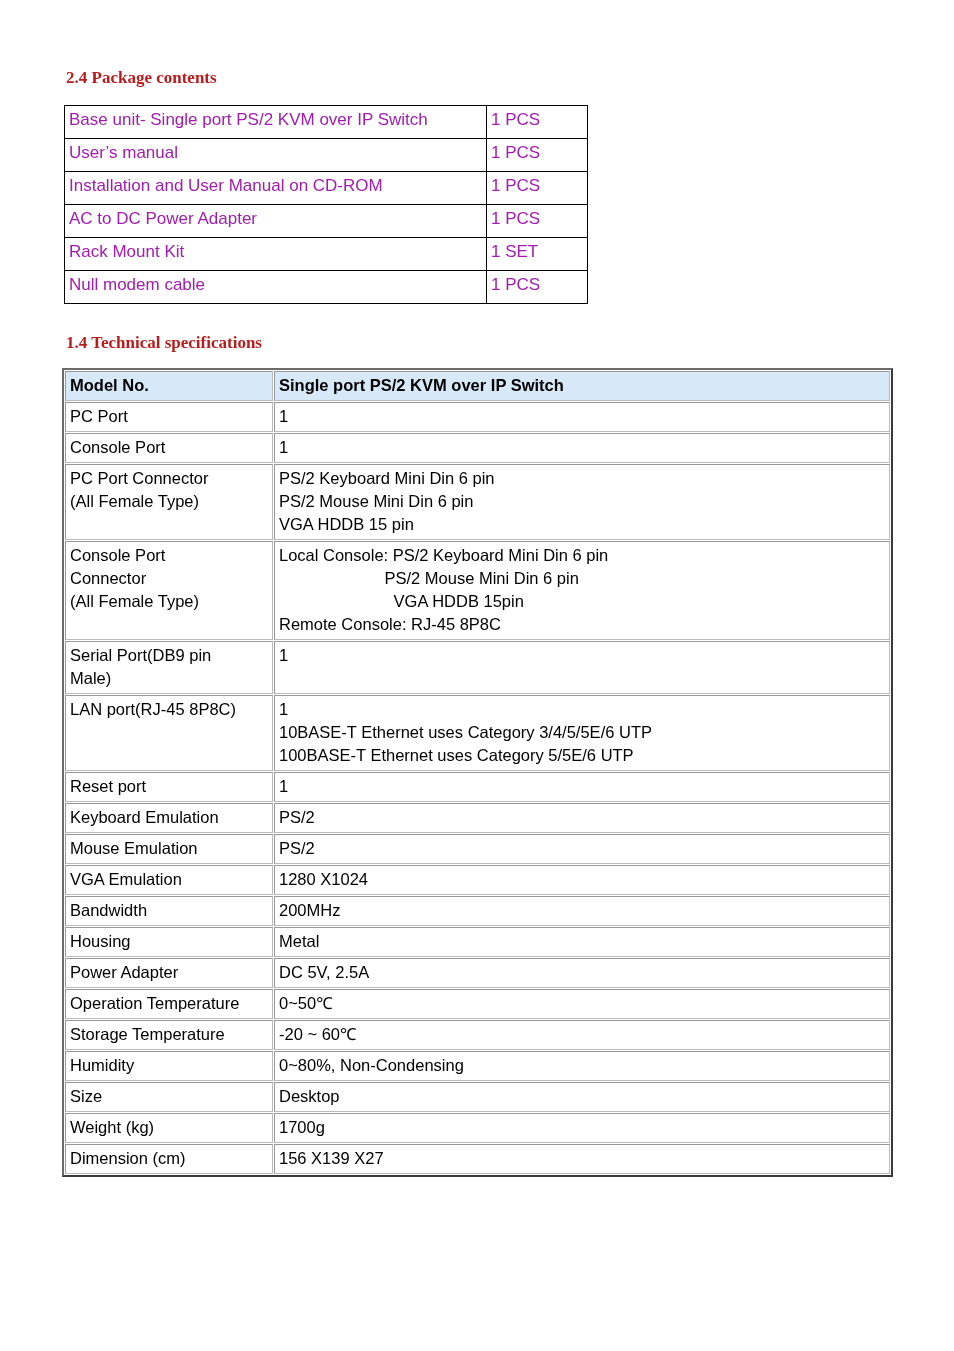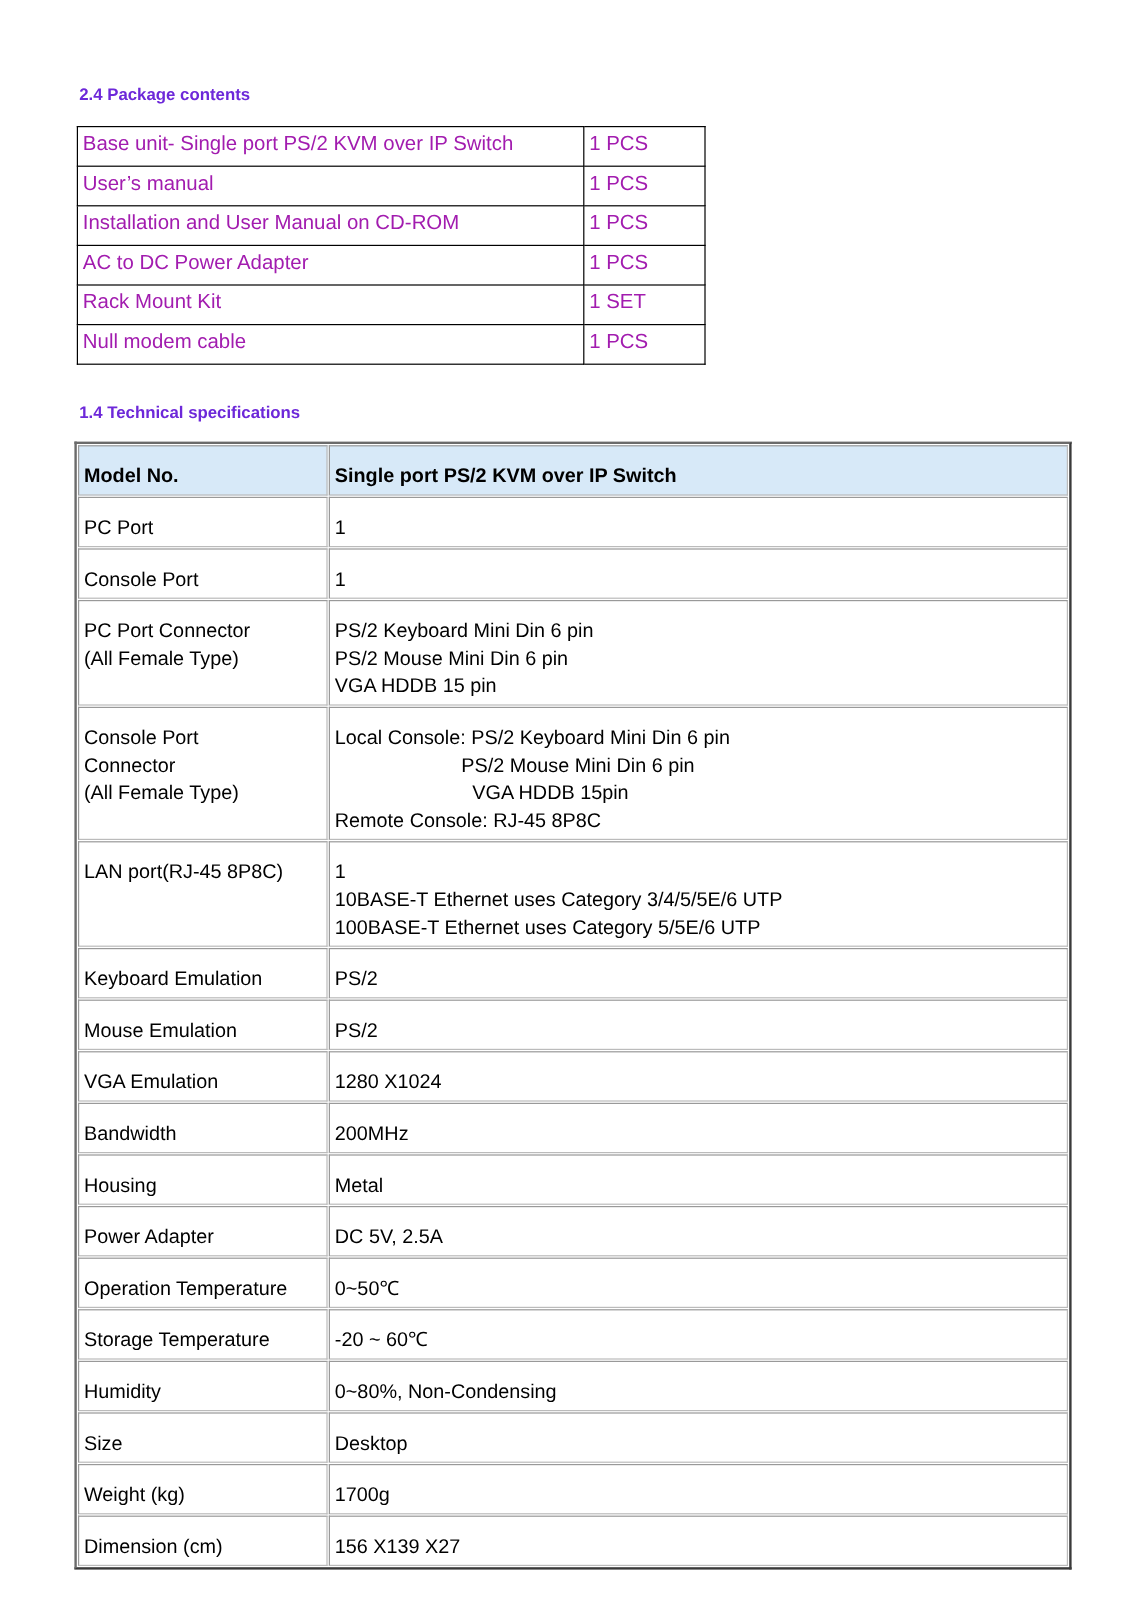--- a/index.html
+++ b/index.html
@@ -34,26 +34,26 @@
     font-size: 17px;
     line-height: 22px;
     word-spacing: 6px;
     color: #000;
     white-space: nowrap;
   }
 
   
   .section-heading {
     position: absolute;
-    font-family: Liberation Sans, sans-serif;
+    font-family: Liberation Serif, serif;
     font-weight: bold;
-    font-size: 14px;
+    font-size: 17px;
     line-height: 22px;
     letter-spacing: 0px;
-    color: #6d28d9;
+    color: #b91c1c;
     white-space: nowrap;
   }
   #heading-24 { left: 66px; top: 67px; }
   #heading-25 { left: 66px; top: 332px; }
 
   
   .pkg-table {
     position: absolute;
     left: 64px;
     top: 105px;
@@ -89,21 +89,21 @@
     border-right-color: #3a3a3a;
     border-bottom-color: #3a3a3a;
     border-collapse: separate;
     border-spacing: 1px;
     table-layout: fixed;
     background: #ffffff;
   }
   .spec-table td {
     border: 1px solid;
     border-color: #999999 #bbbbbb #bbbbbb #999999;
-    padding: 14px 2px 3px 4px;
+    padding: 2px 2px 3px 4px;
     font-family: "Liberation Sans", sans-serif;
     font-size: 16.5px;
     line-height: 23px;
     vertical-align: top;
     color: #000;
     background: #ffffff;
     overflow: hidden;
   }
   .spec-table td.spec-label { width: 200px; }
   .spec-table td.spec-value { width: 608px; }
@@ -180,26 +180,35 @@
         <tr>
           <td class="spec-label multiline">Console Port
 Connector
 (All Female Type)</td>
           <td class="spec-value multiline">Local Console: PS/2 Keyboard Mini Din 6 pin
                        PS/2 Mouse Mini Din 6 pin
                          VGA HDDB 15pin
 Remote Console: RJ-45 8P8C</td>
         </tr>
         <tr>
+          <td class="spec-label multiline">Serial Port(DB9 pin
+Male)</td>
+          <td class="spec-value multiline">1</td>
+        </tr>
+        <tr>
           <td class="spec-label multiline">LAN port(RJ-45 8P8C)</td>
           <td class="spec-value multiline">1
 10BASE-T Ethernet uses Category 3/4/5/5E/6 UTP
 100BASE-T Ethernet uses Category 5/5E/6 UTP</td>
         </tr>
         <tr>
+          <td class="spec-label multiline">Reset port</td>
+          <td class="spec-value multiline">1</td>
+        </tr>
+        <tr>
           <td class="spec-label multiline">Keyboard Emulation</td>
           <td class="spec-value multiline">PS/2</td>
         </tr>
         <tr>
           <td class="spec-label multiline">Mouse Emulation</td>
           <td class="spec-value multiline">PS/2</td>
         </tr>
         <tr>
           <td class="spec-label multiline">VGA Emulation</td>
           <td class="spec-value multiline">1280 X1024</td>

